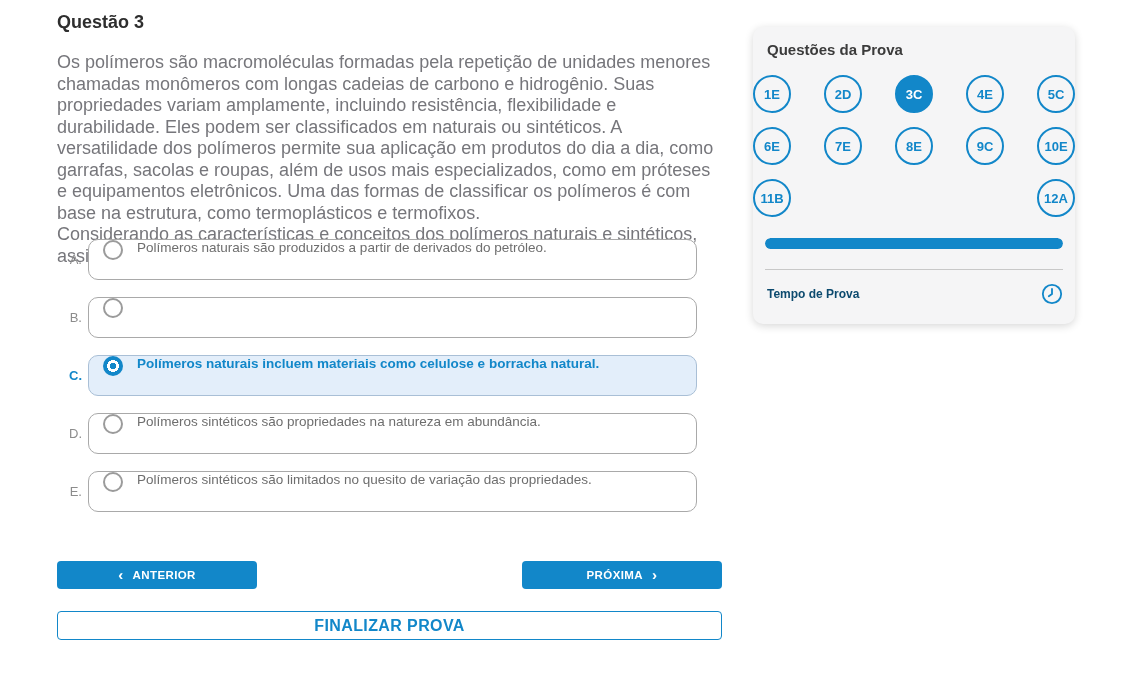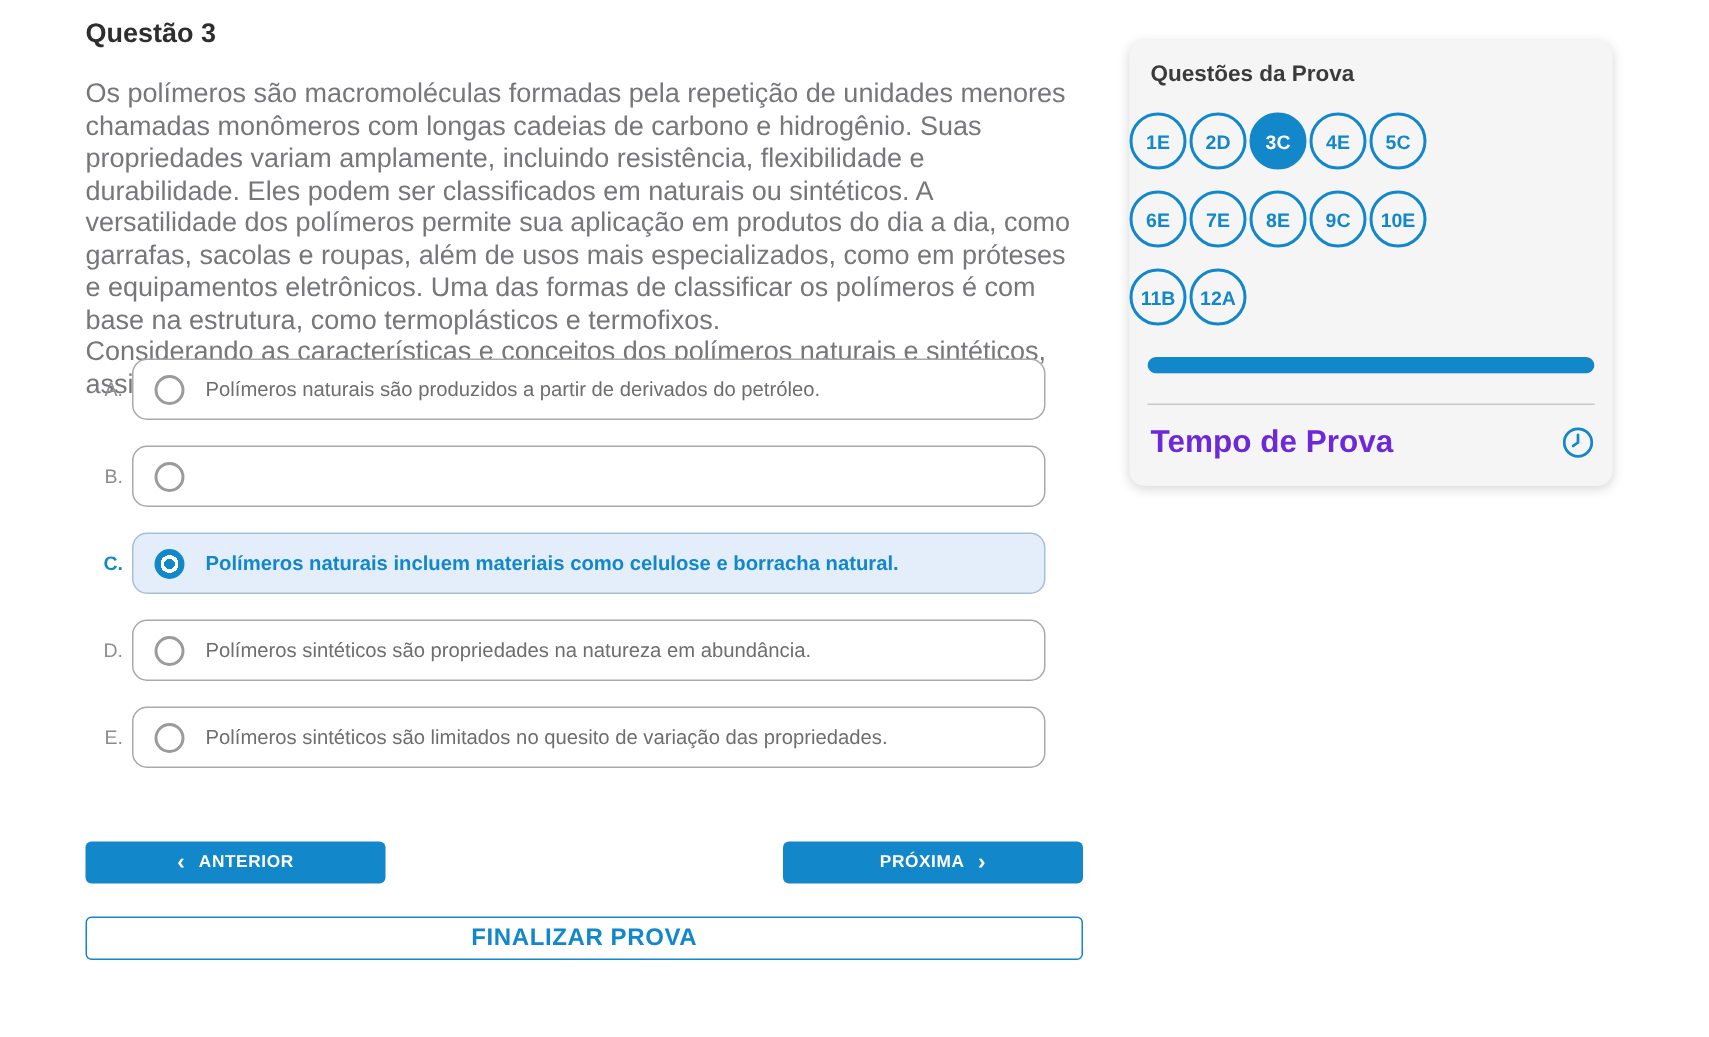--- a/index.html
+++ b/index.html
@@ -8,21 +8,21 @@
 
   
   .q-title{position:absolute;left:57px;top:12px;margin:0;font-size:18px;font-weight:700;color:#2e2e2e;}
   .q-text{position:absolute;left:57px;top:52px;width:666px;font-size:18px;line-height:21.5px;color:#76767b;}
   .q-text p{margin:0;}
 
   .options{position:absolute;left:57px;top:239px;width:640px;}
   .opt-row{display:flex;align-items:center;margin-bottom:17px;}
   .opt-letter{width:25px;margin-right:6px;text-align:right;font-size:13px;color:#8c8c8c;flex:0 0 25px;}
   .opt-box{flex:1;height:41px;border:1px solid #a9a9a9;border-radius:10px;background:#ffffff;
-           display:flex;align-items:center;padding-left:14px;cursor:pointer;box-sizing:border-box;}
+           display:flex;align-items:flex-start;padding-left:14px;cursor:pointer;box-sizing:border-box;}
   .radio{width:20px;height:20px;border-radius:50%;border:2px solid #9b9b9b;background:#fff;
          box-sizing:border-box;flex:0 0 20px;}
   .opt-text{margin-left:14px;font-size:13.5px;color:#6e6e6e;}
   .opt-row.selected .opt-letter{color:#1287c9;font-weight:700;}
   .opt-row.selected .opt-box{background:#e3eefa;border-color:#a9bfd6;}
   .opt-row.selected .opt-text{color:#1287c9;font-weight:700;}
   .radio.checked{border:none;
     background:radial-gradient(circle at 50% 50%, #1287c9 0 3.5px, #ffffff 3.5px 6px, #1287c9 6px 100%);}
 
   
@@ -35,30 +35,30 @@
   .btn-finish{position:absolute;left:57px;top:611px;width:665px;height:29px;background:#ffffff;
               color:#1287c9;border:1px solid #1287c9;display:flex;align-items:center;justify-content:center;
               font-weight:700;font-size:16px;letter-spacing:.4px;border-radius:4px;cursor:pointer;
               font-family:"Liberation Sans", sans-serif;}
 
   
   .card{position:absolute;left:753px;top:27px;width:322px;height:297px;background:#f5f5f6;
         border-radius:10px;box-shadow:0 2px 8px rgba(0,0,0,.16);box-sizing:border-box;}
   .card h2{margin:14px 0 0 14px;font-size:15px;font-weight:600;color:#3b3b3b;}
   .qgrid{margin-top:17px;}
-  .qrow{display:flex;justify-content:flex-start;gap:2px;margin-bottom:14px;}
+  .qrow{display:flex;justify-content:space-between;gap:2px;margin-bottom:14px;}
   .qcircle{width:38px;height:38px;border-radius:50%;border:2.5px solid #1287c9;background:transparent;
            color:#1287c9;font-weight:700;font-size:13px;display:flex;align-items:center;justify-content:center;
            cursor:pointer;font-family:"Liberation Sans", sans-serif;box-sizing:border-box;padding:0;}
   .qcircle.active{background:#1287c9;color:#ffffff;}
   .progress{margin:21px 12px 0 12px;height:11px;border-radius:6px;background:#e4e4e6;overflow:hidden;}
   .progress .fill{height:100%;background:#1287c9;border-radius:6px;}
   .divider{margin:20px 12px 0 12px;border:none;border-top:1px solid #c8c8c8;}
   .timer-row{display:flex;align-items:center;justify-content:space-between;margin:13px 12px 0 14px;}
-  .timer-title{color:#6d28d9;font-weight:700;font-size:21px;}
+  .timer-title{color:#0c4a6e;font-weight:700;font-size:12px;}
   .clock{width:22px;height:22px;display:flex;align-items:center;justify-content:center;}
 </style>
 </head>
 <body>
 
 <div class="page">
 
   <h1 class="q-title">Questão 3</h1>
 
   <div class="q-text">

